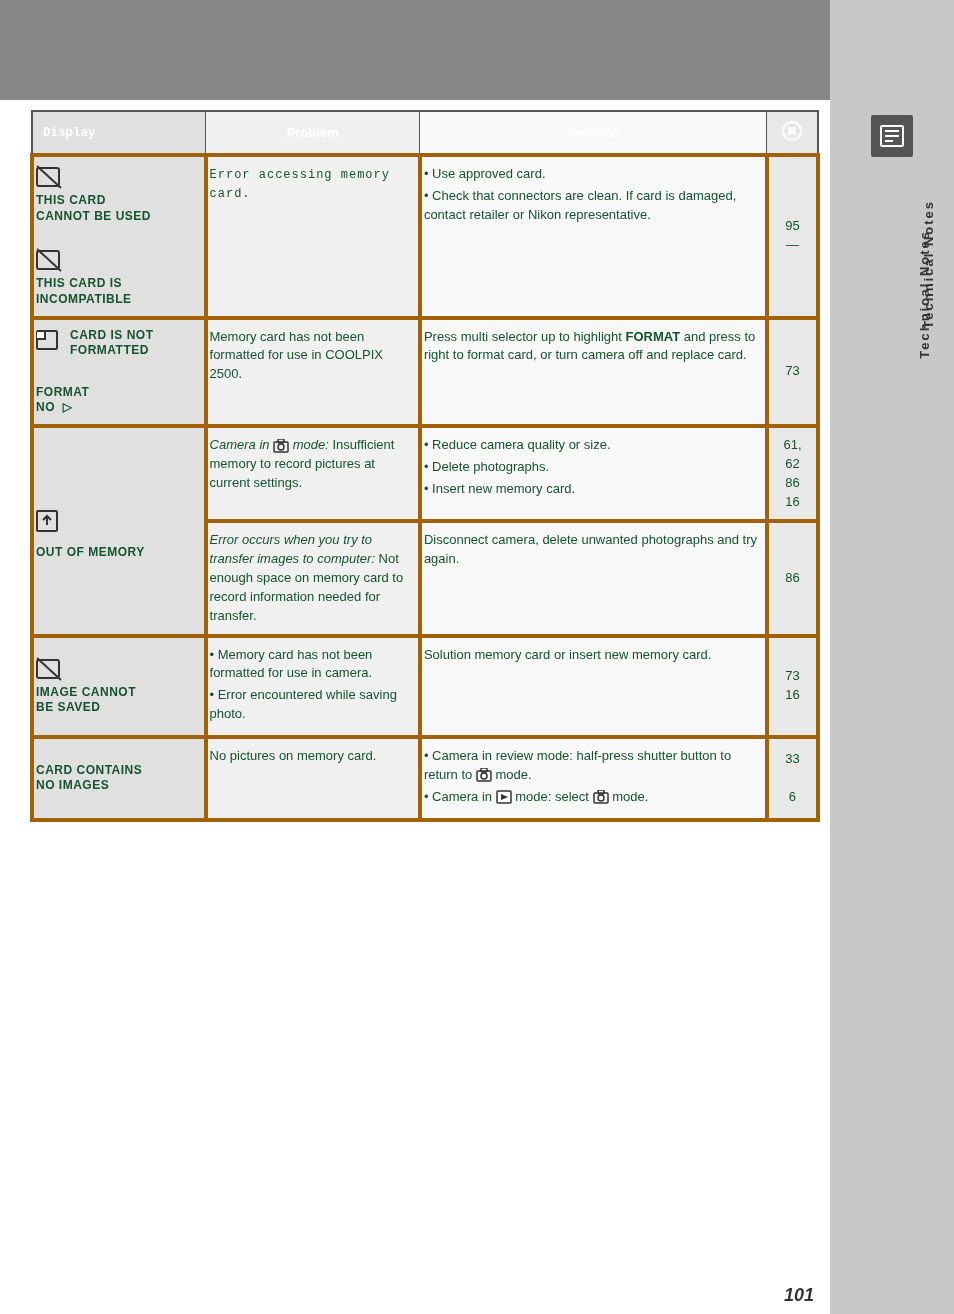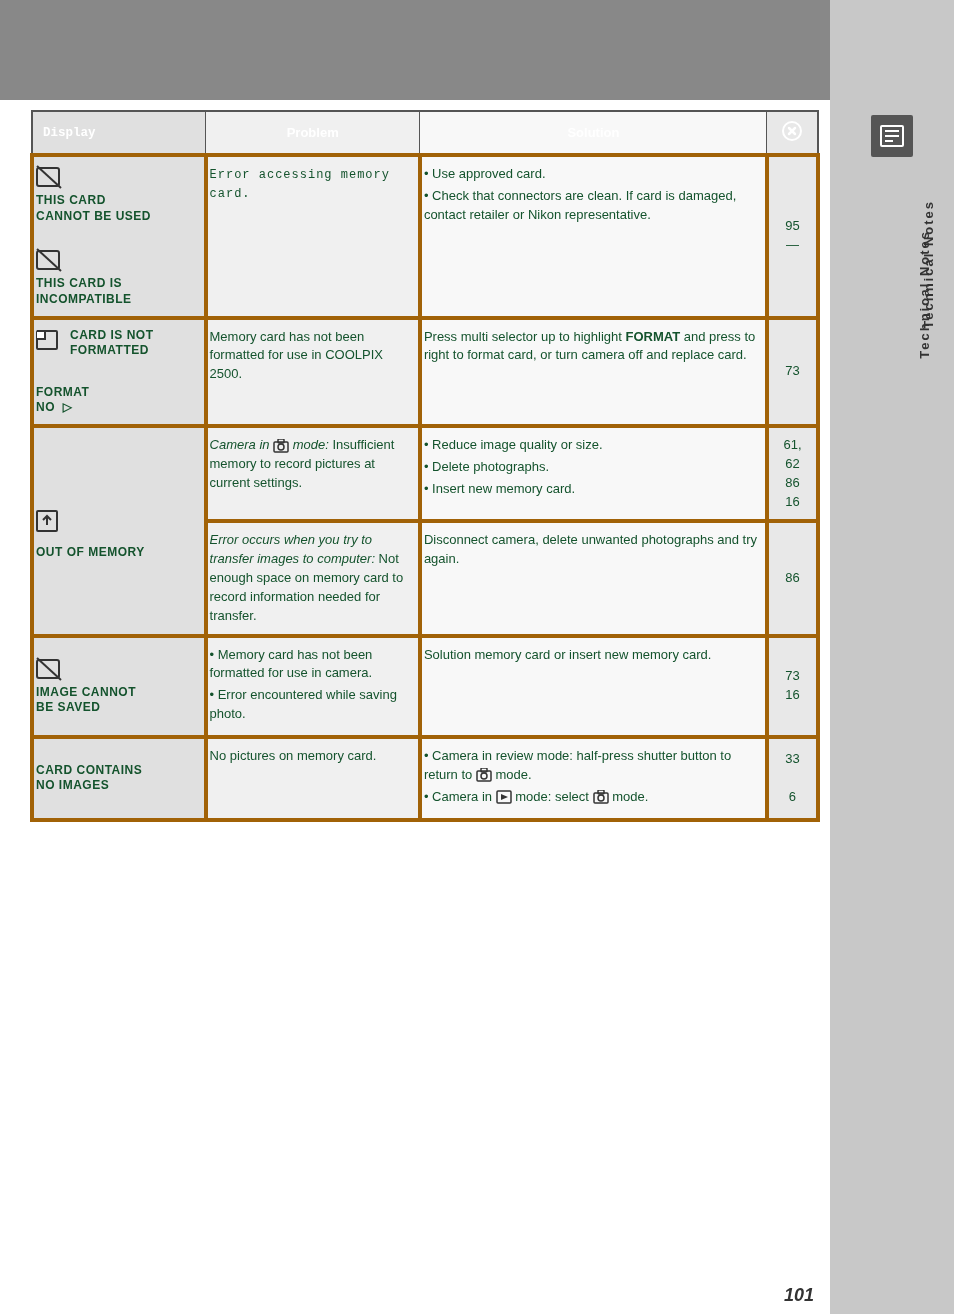--- a/index.html
+++ b/index.html
@@ -237,21 +237,21 @@
         <td class="col-problem">
           <em>Camera in 
             <svg width="16" height="14" viewBox="0 0 16 14" style="display:inline-block; vertical-align:middle;">
               <rect x="1" y="3" width="14" height="10" rx="1" fill="none" stroke="#333" stroke-width="1.5"></rect>
               <rect x="5" y="0" width="6" height="4" rx="1" fill="none" stroke="#333" stroke-width="1.5"></rect>
               <circle cx="8" cy="8" r="3" fill="none" stroke="#333" stroke-width="1.5"></circle>
             </svg>
             mode:</em> Insufficient memory to record pictures at current settings.
         </td>
         <td class="col-solution">
-          <span class="bullet-item">Reduce image quality or size.</span>
+          <span class="bullet-item">Reduce camera quality or size.</span>
           <span class="bullet-item">Delete photographs.</span>
           <span class="bullet-item">Insert new memory card.</span>
         </td>
         <td class="col-page">61,<br>62<br>86<br>16</td>
       </tr>
       <tr>
         <td class="col-problem">
           <em>Error occurs when you try to transfer images to computer:</em> Not enough space on memory card to record information needed for transfer.
         </td>
         <td class="col-solution">

